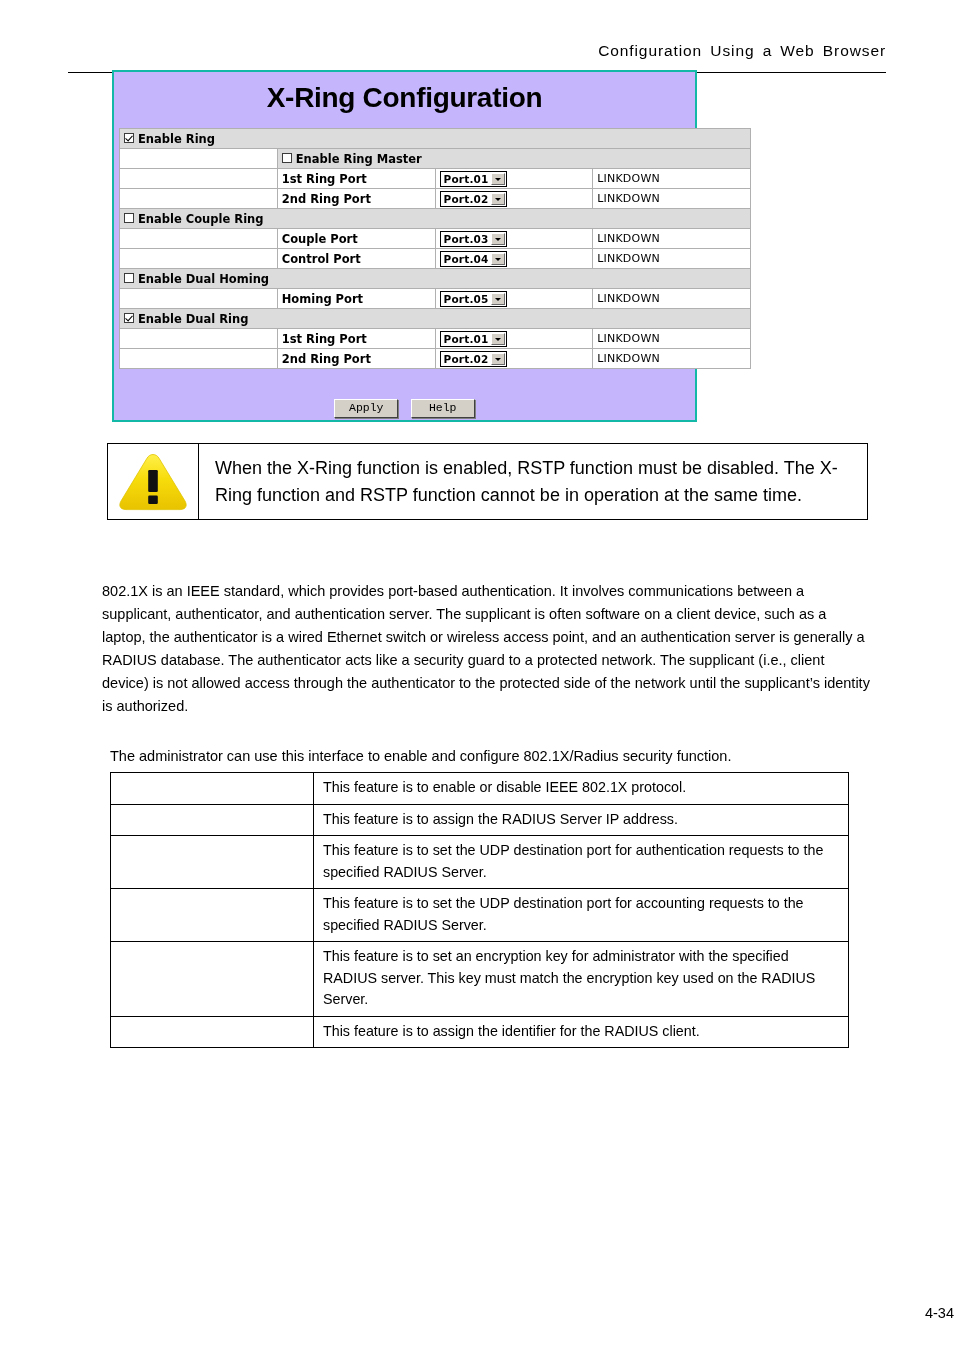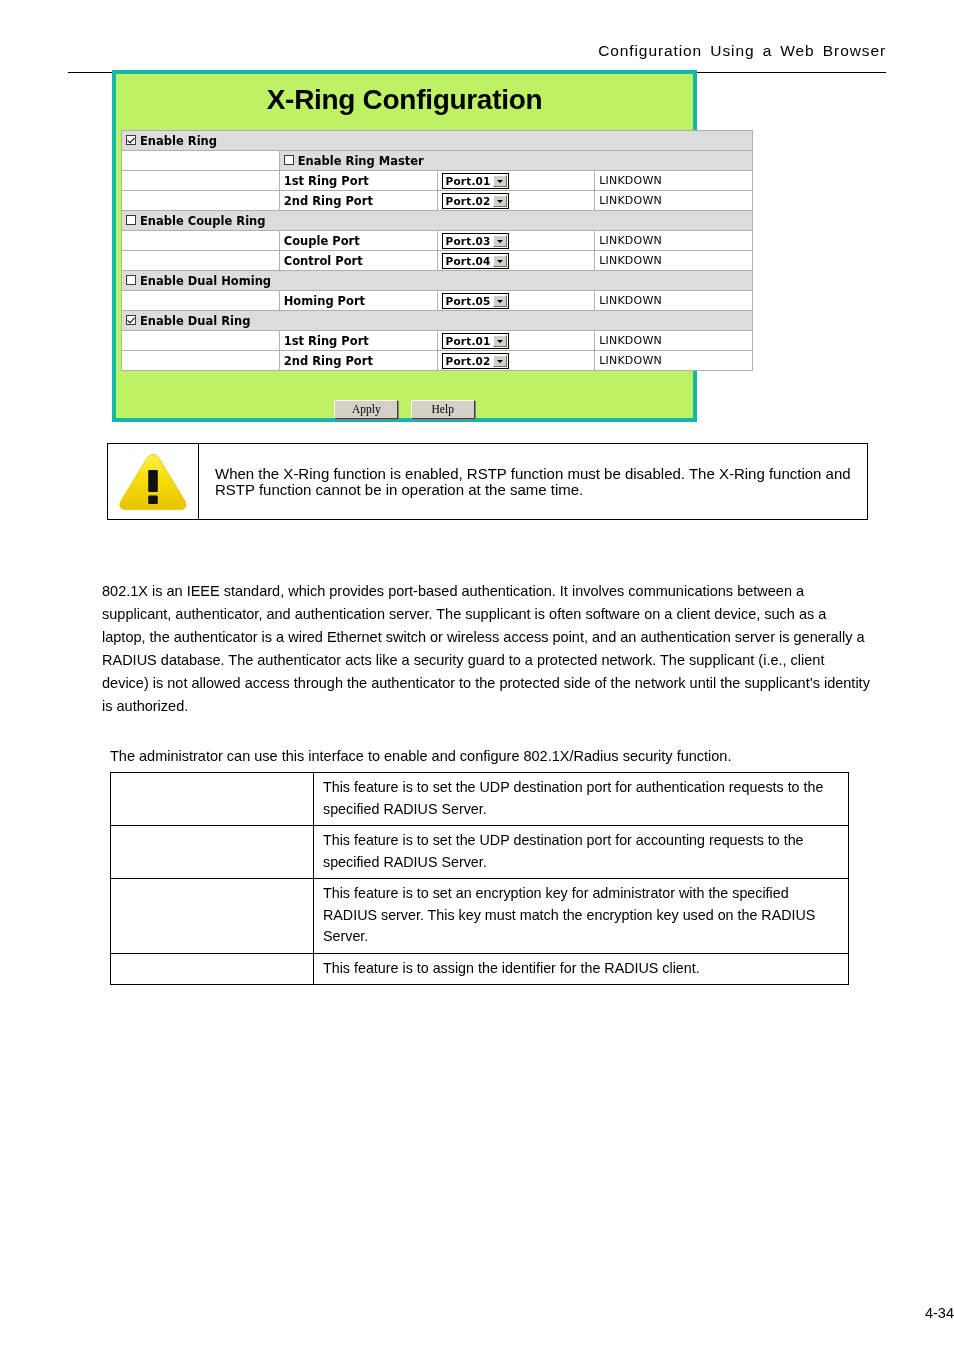--- a/index.html
+++ b/index.html
@@ -36,22 +36,22 @@
     white-space: nowrap;
   }
 
   
   #xring-panel {
     position: absolute;
     left: 112px;
     top: 70px;
     width: 585px;
     height: 352px;
-    border: 4px solid #14b8a6;
-    background: #bef264;
+    border: 2px solid #14b8a6;
+    background: #c4b5fd;
     box-sizing: border-box;
   }
   #xring-title {
     text-align: center;
     font-size: 28px;
     font-weight: bold;
     letter-spacing: -0.3px;
     padding-top: 10px;
     height: 46px;
     box-sizing: border-box;
@@ -168,21 +168,21 @@
     right: 0;
     top: 325px;
     text-align: center;
   }
   .winbtn {
     display: inline-block;
     min-width: 46px;
     padding: 1px 8px 2px 8px;
     margin: 0 4px;
     font-size: 11.5px;
-    font-family: Liberation Serif, serif;
+    font-family: Liberation Mono, monospace;
     background: #d4d0c8;
     border-top: 1px solid #ffffff;
     border-left: 1px solid #ffffff;
     border-right: 1px solid #404040;
     border-bottom: 1px solid #404040;
     box-shadow: 1px 1px 0 #808080;
     color: #000;
     line-height: 14px;
     cursor: default;
   }
@@ -208,22 +208,22 @@
     justify-content: center;
     flex: 0 0 90px;
   }
   #warning-text-cell {
     flex: 1 1 auto;
     display: flex;
     align-items: center;
     padding: 0 14px 0 16px;
   }
   #warning-text {
-    font-size: 15px;
-    line-height: 16px;
+    font-size: 18px;
+    line-height: 27px;
   }
 
   
   .bodytext {
     position: absolute;
     font-size: 14.5px;
     line-height: 23px;
     text-align: left;
   }
   #para-8021x { left: 102px; top: 580px; width: 768px; }
@@ -361,20 +361,28 @@
   </div>
 </div>
 
 <div class="bodytext" id="para-8021x">802.1X is an IEEE standard, which provides port-based authentication. It involves communications between a supplicant, authenticator, and authentication server. The supplicant is often software on a client device, such as a laptop, the authenticator is a wired Ethernet switch or wireless access point, and an authentication server is generally a RADIUS database. The authenticator acts like a security guard to a protected network. The supplicant (i.e., client device) is not allowed access through the authenticator to the protected side of the network until the supplicant’s identity is authorized.</div>
 <div class="bodytext" id="para-admin">The administrator can use this interface to enable and configure 802.1X/Radius security function.</div>
 
 <table id="feature-table">
   <tbody id="feature-tbody">
       <tr>
         <td class="namecol"></td>
+        <td class="desccol">This feature is to enable or disable IEEE 802.1X protocol.</td>
+      </tr>
+      <tr>
+        <td class="namecol"></td>
+        <td class="desccol">This feature is to assign the RADIUS Server IP address.</td>
+      </tr>
+      <tr>
+        <td class="namecol"></td>
         <td class="desccol">This feature is to set the UDP destination port for authentication requests to the specified RADIUS Server.</td>
       </tr>
       <tr>
         <td class="namecol"></td>
         <td class="desccol">This feature is to set the UDP destination port for accounting requests to the specified RADIUS Server.</td>
       </tr>
       <tr>
         <td class="namecol"></td>
         <td class="desccol">This feature is to set an encryption key for administrator with the specified RADIUS server. This key must match the encryption key used on the RADIUS Server.</td>
       </tr>

